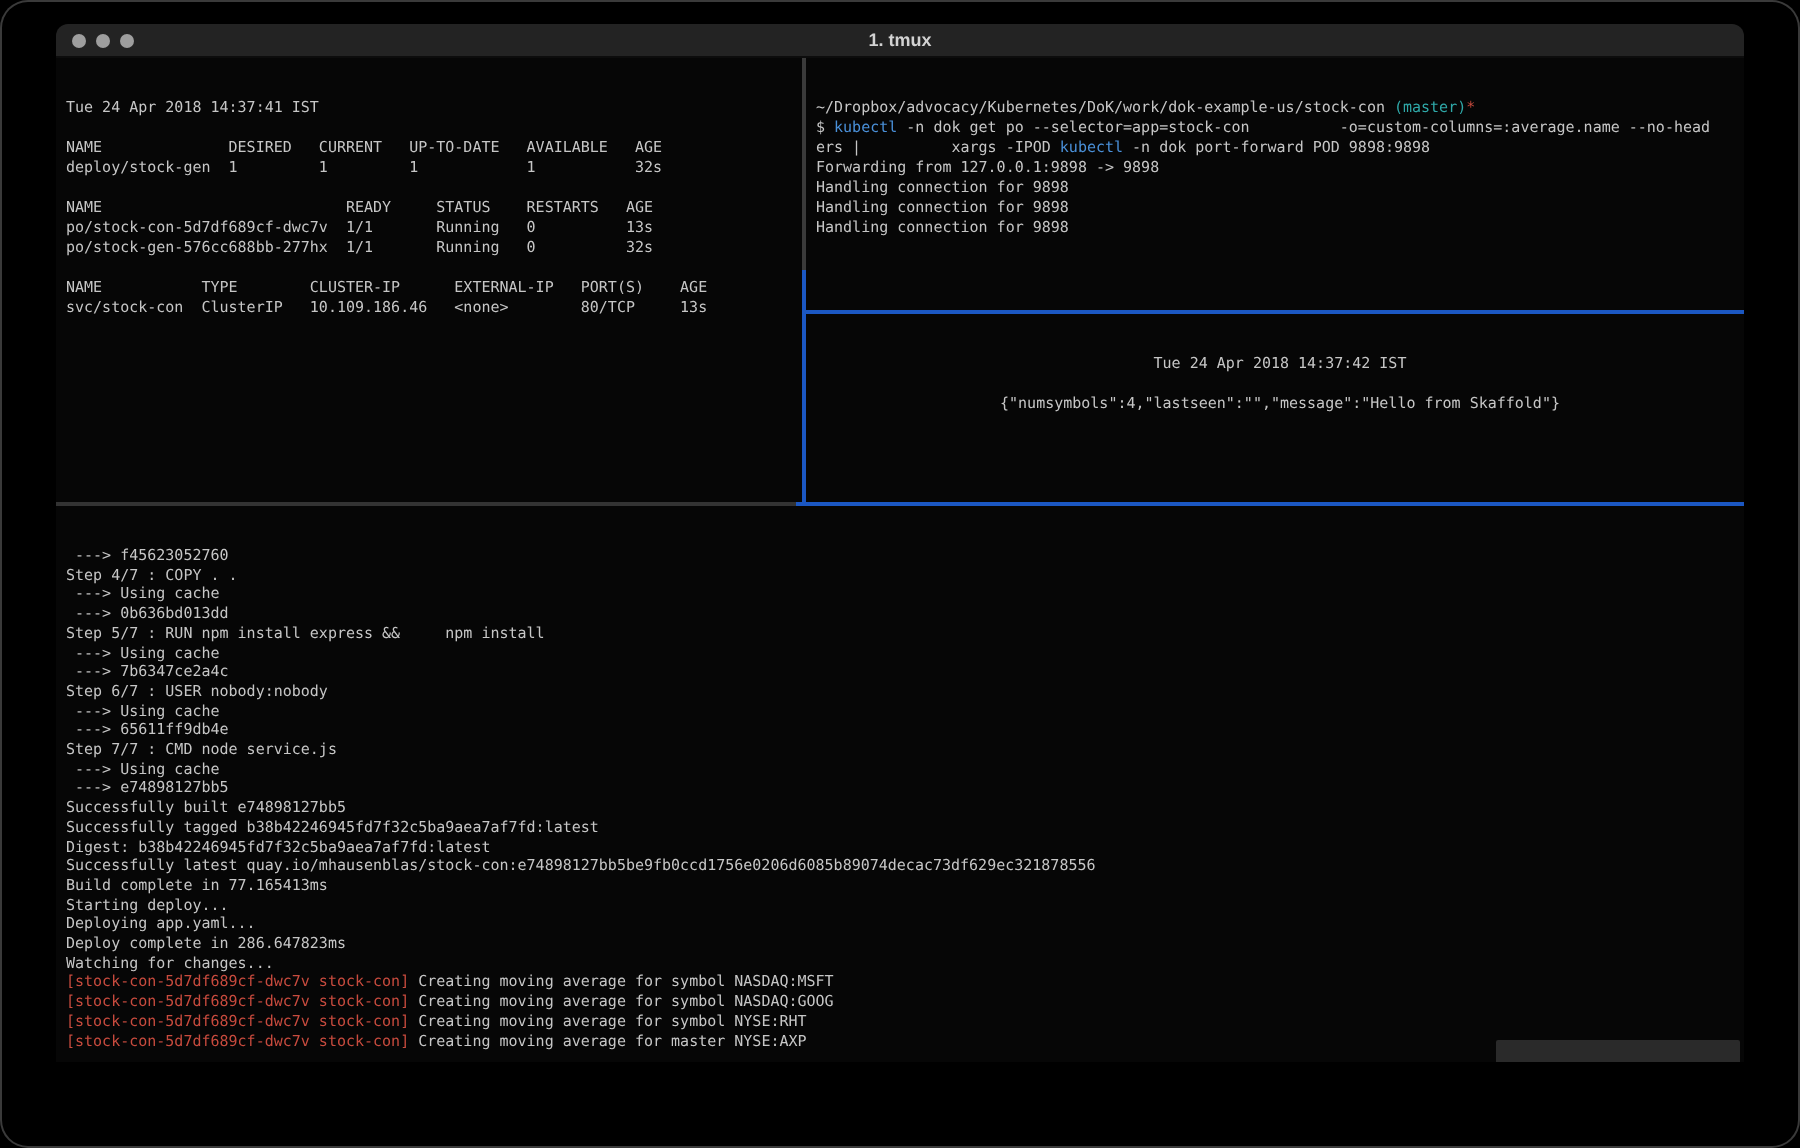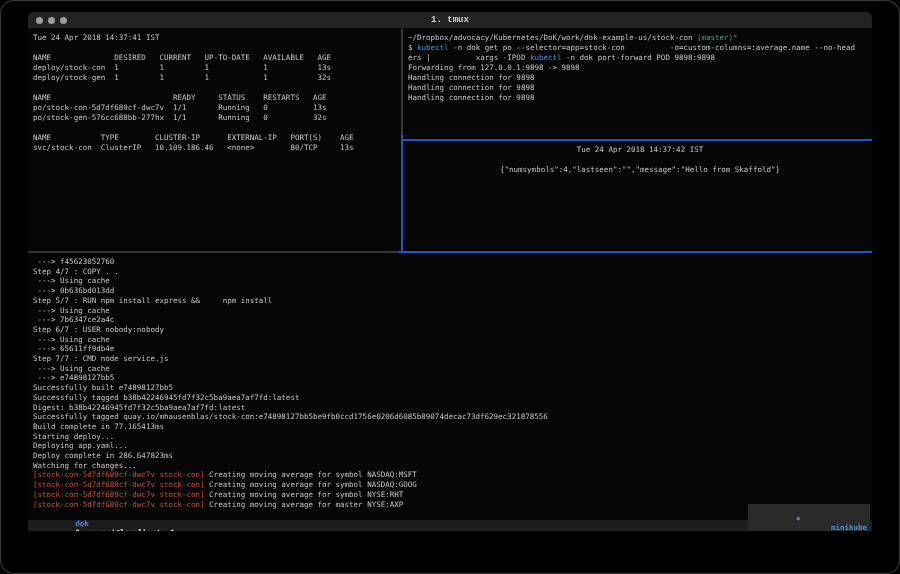--- a/index.html
+++ b/index.html
@@ -10,25 +10,25 @@
   }
   .window{position:absolute;left:28px;top:12px;width:844px;height:519px;display:flex;flex-direction:column;}
   .titlebar{
     height:17px;background:#232323;border-radius:6px 6px 0 0;position:relative;
     display:flex;align-items:center;flex:none;border-bottom:1px solid #0c0c0c;box-sizing:border-box;
   }
   .lights{display:flex;gap:5px;padding-left:8px;align-items:center;}
   .light{width:7px;height:7px;border-radius:50%;background:#9e9e9e;display:inline-block;}
   .title{
     position:absolute;left:0;right:0;text-align:center;color:#d2d2d2;
-    font-family:Liberation Mono, monospace;font-size:9px;font-weight:bold;line-height:16px;
+    font-family:Liberation Sans, sans-serif;font-size:9px;font-weight:bold;line-height:16px;
   }
   .terminal{flex:1;background:#060606;display:flex;flex-direction:column;overflow:hidden;}
   .top{height:222px;display:flex;flex:none;}
-  .pane{overflow:hidden;padding:4px 0 0 5px;font-size:7.5px;color:#c6c6c6;}
+  .pane{overflow:hidden;padding:20px 0 0 5px;font-size:7.5px;color:#c6c6c6;}
   .tline{white-space:pre;line-height:10px;min-height:10px;}
   .pane-left{width:368px;flex:none;}
   .vdiv{width:2px;flex:none;display:flex;flex-direction:column;}
   .vseg-top{height:106px;background:#3a3a3a;}
   .vseg-bottom{flex:1;background:#1b57c2;}
   .right-col{flex:1;display:flex;flex-direction:column;min-width:0;}
   .pane-pf{height:106px;flex:none;}
   .hdiv{height:2px;flex:none;}
   .hdiv.blue{background:#1b57c2;}
   .pane-curl{flex:1;text-align:center;}
@@ -67,21 +67,20 @@
       <div class="title">1. tmux</div>
     </div>
 
     <div class="terminal">
 
       <div class="top">
         <div class="pane pane-left">
             <div class="tline"><span>Tue 24 Apr 2018 14:37:41 IST</span></div>
             <div class="tline"><span></span></div>
             <div class="tline"><span>NAME              DESIRED   CURRENT   UP-TO-DATE   AVAILABLE   AGE</span></div>
-            <div class="tline"><span>deploy/stock-con  1         1         1            1           13s</span></div>
             <div class="tline"><span>deploy/stock-gen  1         1         1            1           32s</span></div>
             <div class="tline"><span></span></div>
             <div class="tline"><span>NAME                           READY     STATUS    RESTARTS   AGE</span></div>
             <div class="tline"><span>po/stock-con-5d7df689cf-dwc7v  1/1       Running   0          13s</span></div>
             <div class="tline"><span>po/stock-gen-576cc688bb-277hx  1/1       Running   0          32s</span></div>
             <div class="tline"><span></span></div>
             <div class="tline"><span>NAME           TYPE        CLUSTER-IP      EXTERNAL-IP   PORT(S)    AGE</span></div>
             <div class="tline"><span>svc/stock-con  ClusterIP   10.109.186.46   &lt;none&gt;        80/TCP     13s</span></div>
           </div>
         <div class="vdiv">
@@ -122,21 +121,21 @@
           <div class="tline"><span> ---&gt; 7b6347ce2a4c</span></div>
           <div class="tline"><span>Step 6/7 : USER nobody:nobody</span></div>
           <div class="tline"><span> ---&gt; Using cache</span></div>
           <div class="tline"><span> ---&gt; 65611ff9db4e</span></div>
           <div class="tline"><span>Step 7/7 : CMD node service.js</span></div>
           <div class="tline"><span> ---&gt; Using cache</span></div>
           <div class="tline"><span> ---&gt; e74898127bb5</span></div>
           <div class="tline"><span>Successfully built e74898127bb5</span></div>
           <div class="tline"><span>Successfully tagged b38b42246945fd7f32c5ba9aea7af7fd:latest</span></div>
           <div class="tline"><span>Digest: b38b42246945fd7f32c5ba9aea7af7fd:latest</span></div>
-          <div class="tline"><span>Successfully tagged quay.io/mhausenblas/stock-con:e74898127bb5be9fb0ccd1756e0206d6085b89074decac73df629ec321878556</span></div>
+          <div class="tline"><span>Successfully latest quay.io/mhausenblas/stock-con:e74898127bb5be9fb0ccd1756e0206d6085b89074decac73df629ec321878556</span></div>
           <div class="tline"><span>Build complete in 77.165413ms</span></div>
           <div class="tline"><span>Starting deploy...</span></div>
           <div class="tline"><span>Deploying app.yaml...</span></div>
           <div class="tline"><span>Deploy complete in 286.647823ms</span></div>
           <div class="tline"><span>Watching for changes...</span></div>
           <div class="tline"><span class="c-red">[stock-con-5d7df689cf-dwc7v stock-con]</span><span> Creating moving average for symbol NASDAQ:MSFT</span></div>
           <div class="tline"><span class="c-red">[stock-con-5d7df689cf-dwc7v stock-con]</span><span> Creating moving average for symbol NASDAQ:GOOG</span></div>
           <div class="tline"><span class="c-red">[stock-con-5d7df689cf-dwc7v stock-con]</span><span> Creating moving average for symbol NYSE:RHT</span></div>
           <div class="tline"><span class="c-red">[stock-con-5d7df689cf-dwc7v stock-con]</span><span> Creating moving average for master NYSE:AXP</span></div>
         </div>

